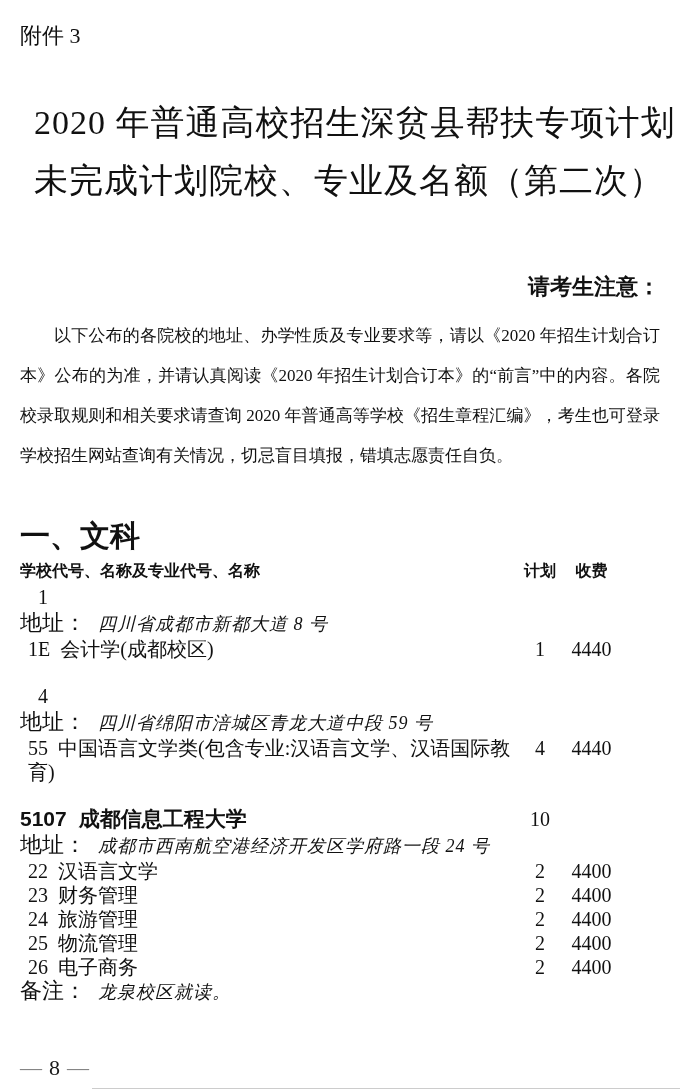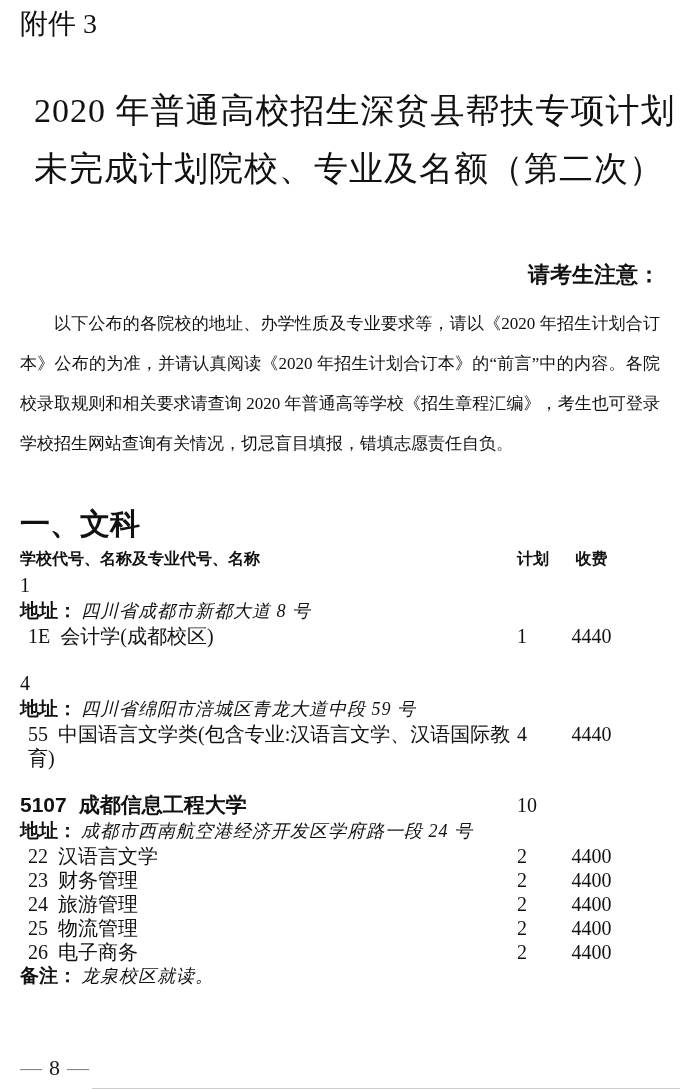--- a/index.html
+++ b/index.html
@@ -10,22 +10,22 @@
     color: #111111;
     position: relative;
     overflow: hidden;
   }
   .page {
     position: relative;
     width: 680px; height: 1089px;
     padding: 0 20px;
   }
   .attachment {
-    padding-top: 10px;
-    font-size: 28px;
+    padding-top: 22px;
+    font-size: 22px;
     line-height: 28px;
     font-family: "Liberation Serif", "DejaVu Serif", serif;
   }
   .doc-title {
     width: 612px;
     margin: 44px auto 0 auto;
     font-size: 34px;
     line-height: 58px;
     letter-spacing: 1px;
   }
@@ -54,21 +54,21 @@
     font-weight: bold;
     font-size: 30px;
     line-height: 36px;
   }
   .ptable { margin-top: 4px; }
   .trow {
     display: flex;
     align-items: baseline;
   }
   .c-name { flex: 1; }
-  .c-plan { width: 46px; text-align: left; font-family: "Liberation Serif", "DejaVu Serif", serif; }
+  .c-plan { width: 46px; text-align: center; font-family: "Liberation Serif", "DejaVu Serif", serif; }
   .c-fee  { width: 57px; text-align: center; margin-right: 40px; font-family: "Liberation Serif", "DejaVu Serif", serif; }
   .thead {
     font-family: "Liberation Sans", "DejaVu Sans", sans-serif;
     font-weight: bold;
     font-size: 16px;
     line-height: 26px;
   }
   .school-block { margin-top: 0; }
   .school-block.gap { margin-top: 22px; }
   .school-row {
@@ -80,23 +80,23 @@
   .school-row .c-plan, .school-row .c-fee {
     font-weight: normal; font-size: 20px;
   }
   .school-code { margin-right: 12px; }
   .addr-row, .note-row {
     font-size: 18px;
     line-height: 25px;
   }
   .addr-label, .note-label {
     font-family: "Liberation Sans", "DejaVu Sans", sans-serif;
-    font-weight: bold;
-    font-size: 19px;
-    margin-right: 4px;
+    font-weight: normal;
+    font-size: 22px;
+    margin-right: 12px;
   }
   .addr-text, .note-text {
     font-style: italic;
     letter-spacing: 1px;
   }
   .major-row {
     font-size: 20px;
     line-height: 24px;
   }
   .major-row .c-name { padding-left: 8px; }

